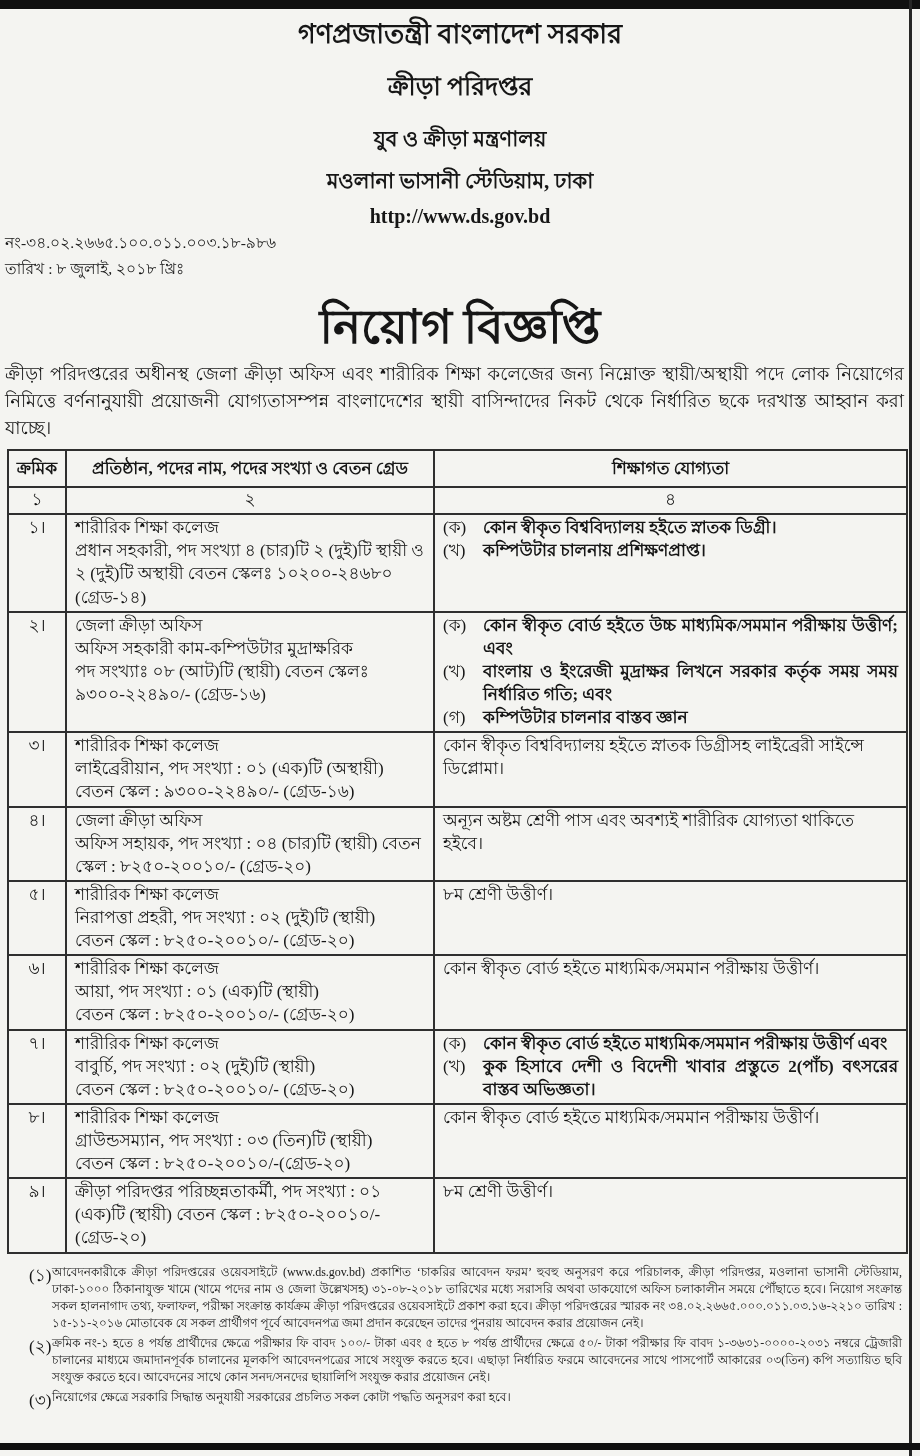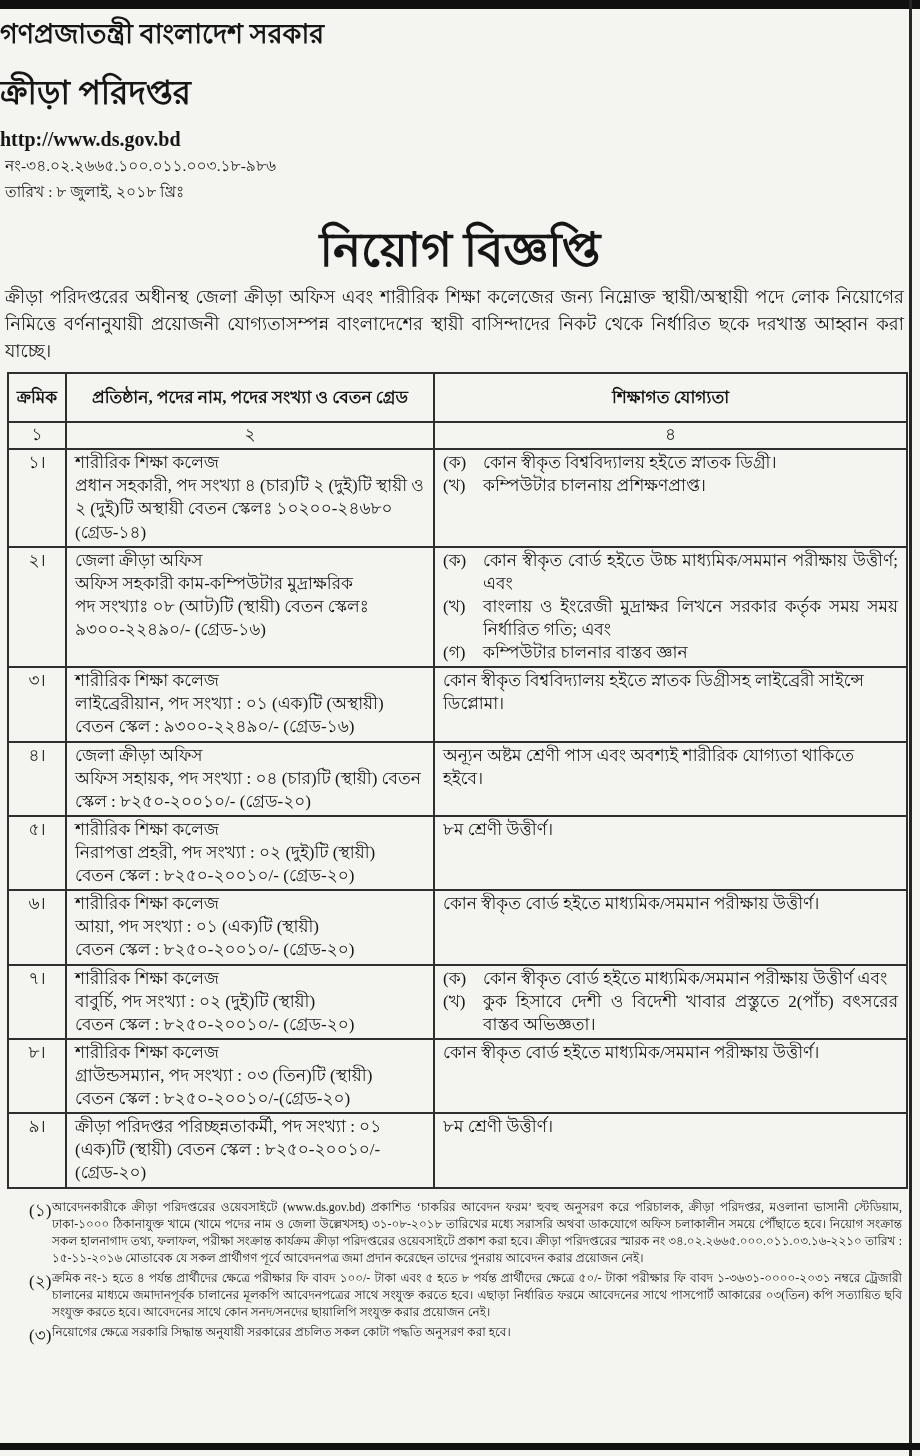--- a/index.html
+++ b/index.html
@@ -13,23 +13,23 @@
     width: 920px;
     height: 1456px;
     background: #f4f4f1;
     color: #161616;
     overflow: hidden;
   }
   .top-bar    { position: absolute; top: 0; left: 0; width: 920px; height: 9px; background: #101010; }
   .bottom-bar { position: absolute; left: 0; bottom: 6px; width: 920px; height: 7px; background: #101010; }
   .right-bar  { position: absolute; top: 0; right: 8px; width: 3px; height: 1456px; background: #262626; }
 
-  .letterhead { padding-top: 21px; }
+  .letterhead { text-align: center; padding-top: 21px; }
   .gov-name   { font-size: 27px; font-weight: bold; line-height: 1.0; }
-  .dept-name  { font-size: 33px; font-weight: bold; margin-top: 19px; }
+  .dept-name  { font-size: 25px; font-weight: bold; margin-top: 19px; }
   .ministry   { font-size: 21px; font-weight: bold; margin-top: 13px; }
   .address    { font-size: 21px; font-weight: bold; margin-top: 7px; }
   .website    { font-size: 20px; font-weight: bold; margin-top: 5px; font-family: "Liberation Serif", serif; }
 
   .memo-row {
     display: flex; justify-content: space-between; align-items: baseline;
     padding: 3px 22px 0 5px; font-size: 15.5px; flex-direction: column;
   }
 
   .notice-title {
@@ -51,27 +51,27 @@
   table.jobs th, table.jobs td {
     border: 2px solid #2f2f2f;
     font-size: 17px;
     line-height: 1.36;
     vertical-align: top;
     padding: 1px 8px 2px 8px;
   }
   col.c1 { width: 58px; }
   col.c2 { width: 368px; }
   col.c3 { width: 473px; }
-  table.jobs th { font-weight: bold; text-align: center; padding: 12px 4px; }
+  table.jobs th { font-weight: bold; text-align: center; padding: 6px 4px; }
   tr.num-row td { text-align: center; padding: 0 4px 2px 4px; }
   td.serial { text-align: center; }
   td.post { white-space: pre-line; }
   .qitem { display: flex; }
   .qlabel { flex: 0 0 40px; }
-  .qtext { flex: 1; text-align: justify; }
+  .qtext { flex: 1; text-align: justify; font-weight: bold; }
   tr.r1 td { height: 67px; }
   tr.r2 td { height: 97px; }
   tr.r3 td { height: 69px; }
   tr.r4 td { height: 70px; }
   tr.r5 td { height: 64px; }
   tr.r6 td { height: 71px; }
   tr.r7 td { height: 67px; }
   tr.r8 td { height: 71px; }
   tr.r9 td { height: 51px; }
 
@@ -83,20 +83,22 @@
 </head>
 <body>
 
 <div class="page">
   <div class="top-bar"></div>
   <div class="right-bar"></div>
 
   <div class="letterhead">
     <div class="gov-name">গণপ্রজাতন্ত্রী বাংলাদেশ সরকার</div>
     <div class="dept-name">ক্রীড়া পরিদপ্তর</div>
+    <div class="ministry">যুব ও ক্রীড়া মন্ত্রণালয়</div>
+    <div class="address">মওলানা ভাসানী স্টেডিয়াম, ঢাকা</div>
     <div class="website">http://www.ds.gov.bd</div>
   </div>
 
   <div class="memo-row">
     <span>নং-৩৪.০২.২৬৬৫.১০০.০১১.০০৩.১৮-৯৮৬</span>
     <span>তারিখ : ৮ জুলাই, ২০১৮ খ্রিঃ</span>
   </div>
 
   <div class="notice-title">নিয়োগ বিজ্ঞপ্তি</div>
 

